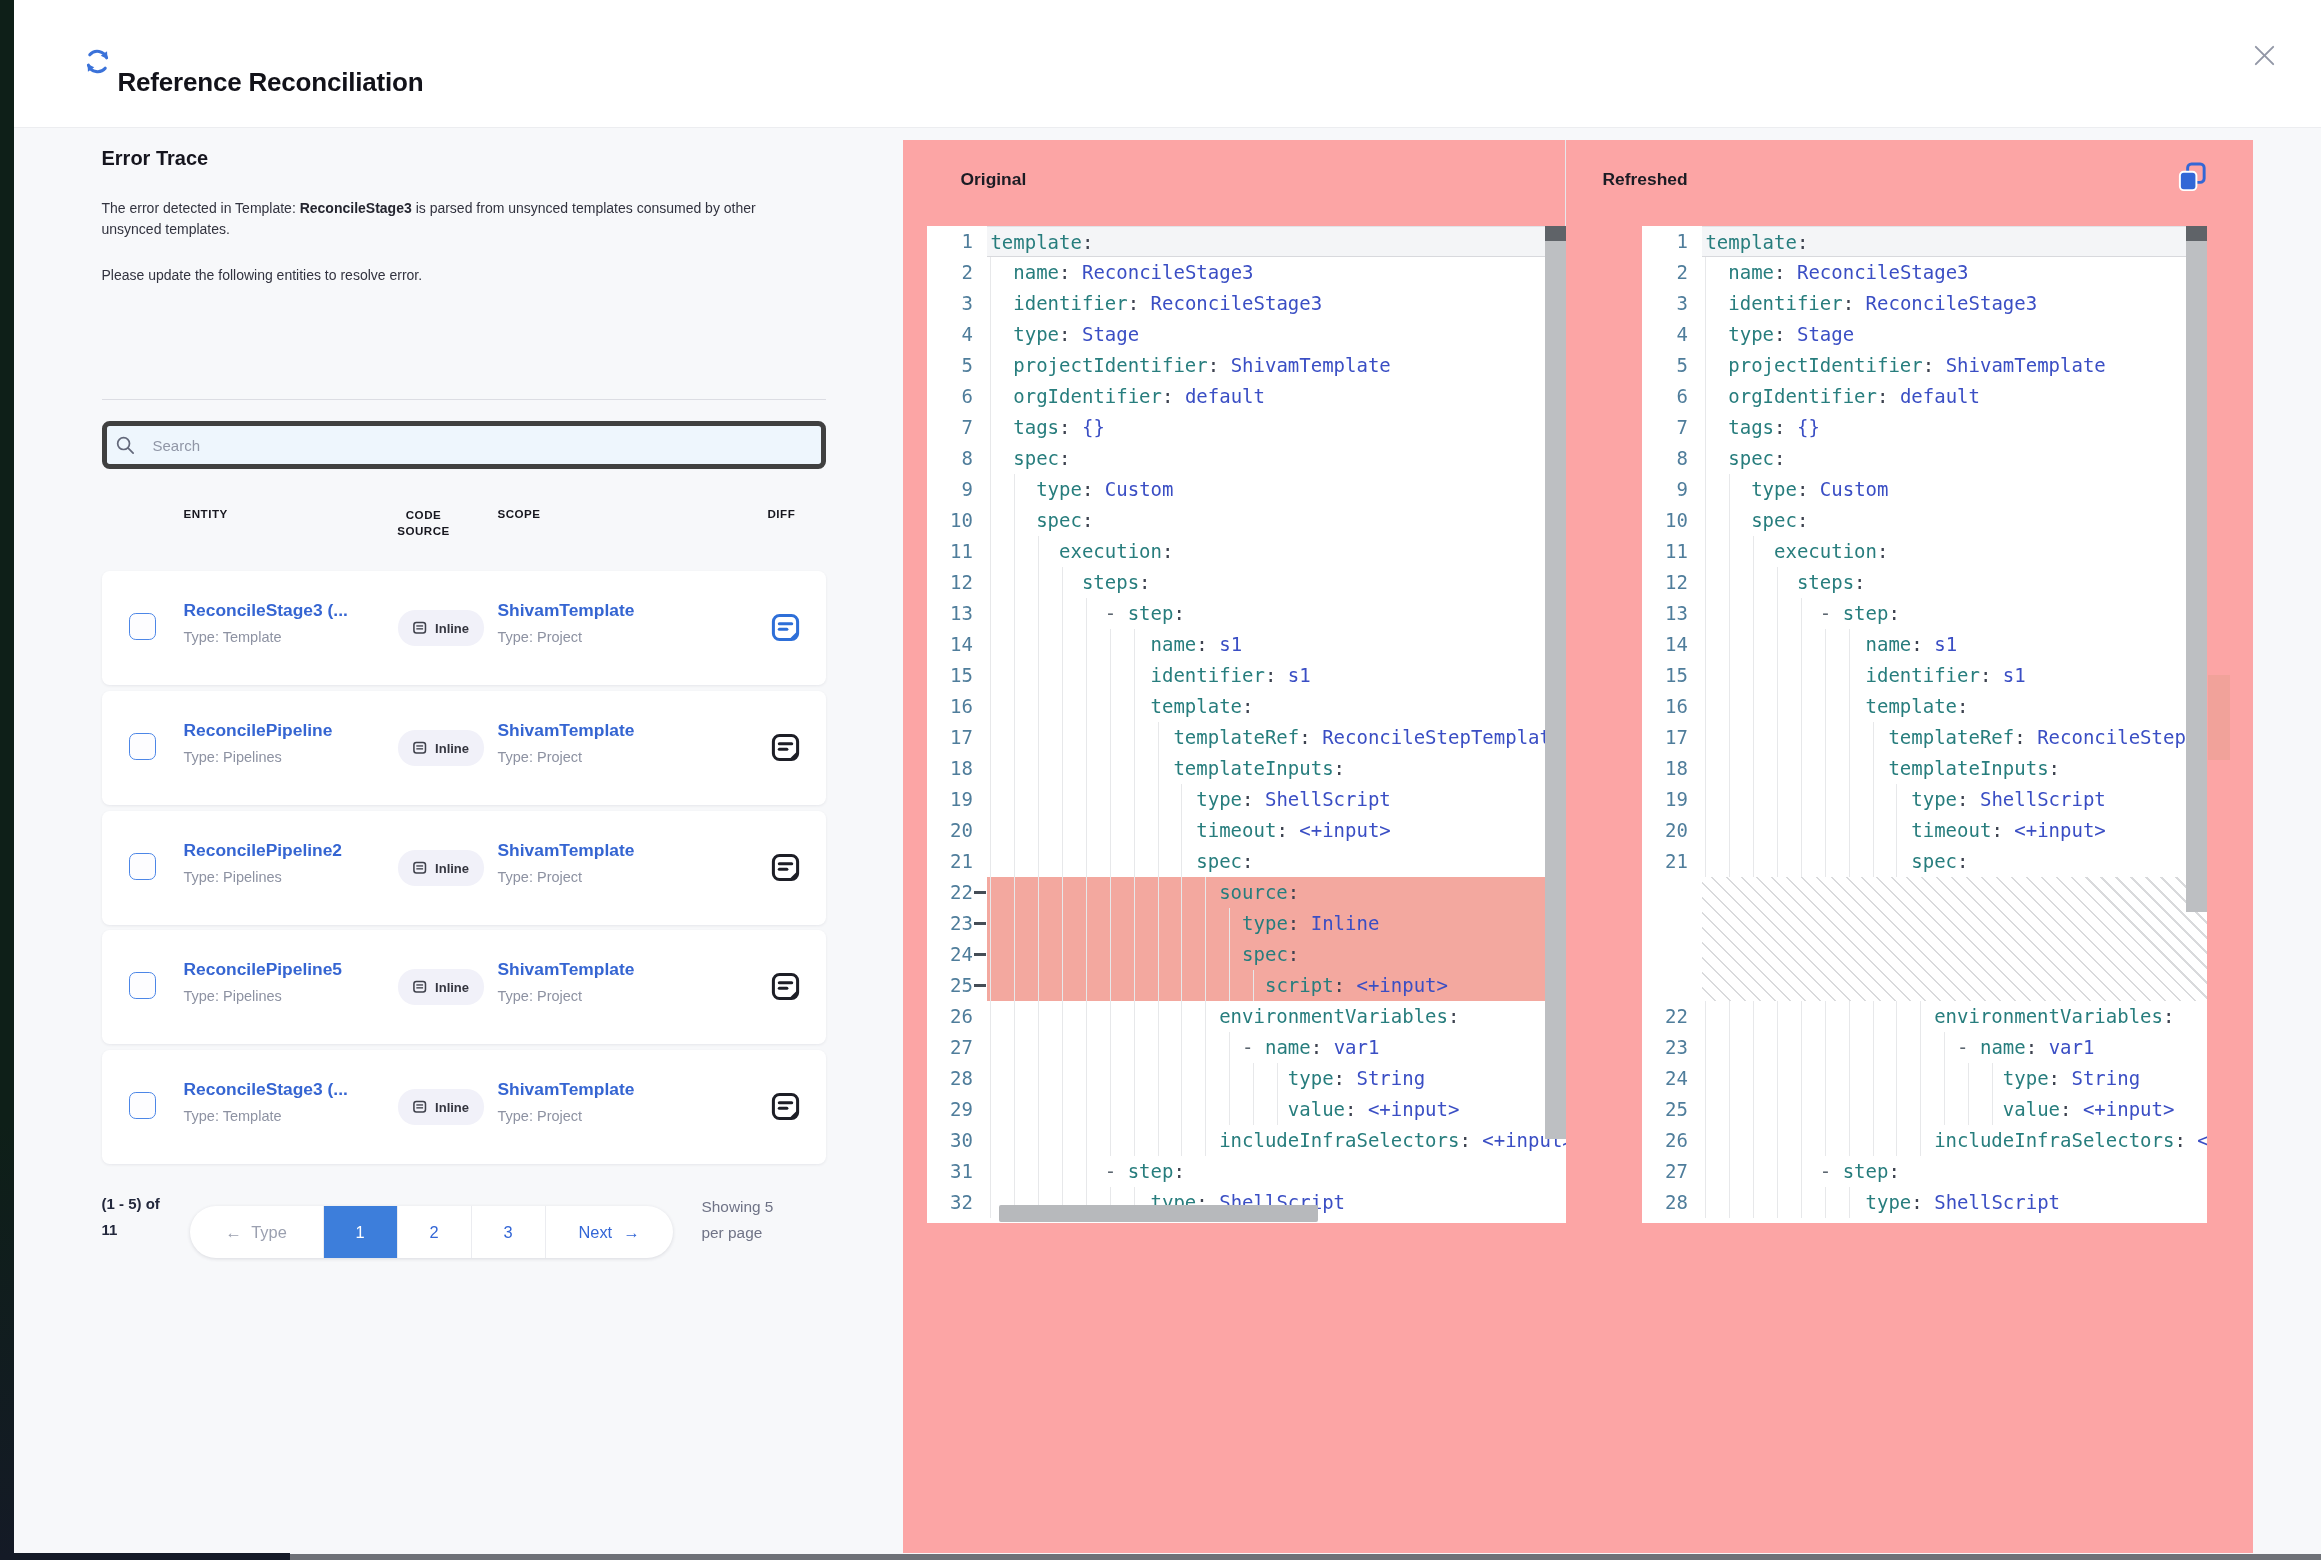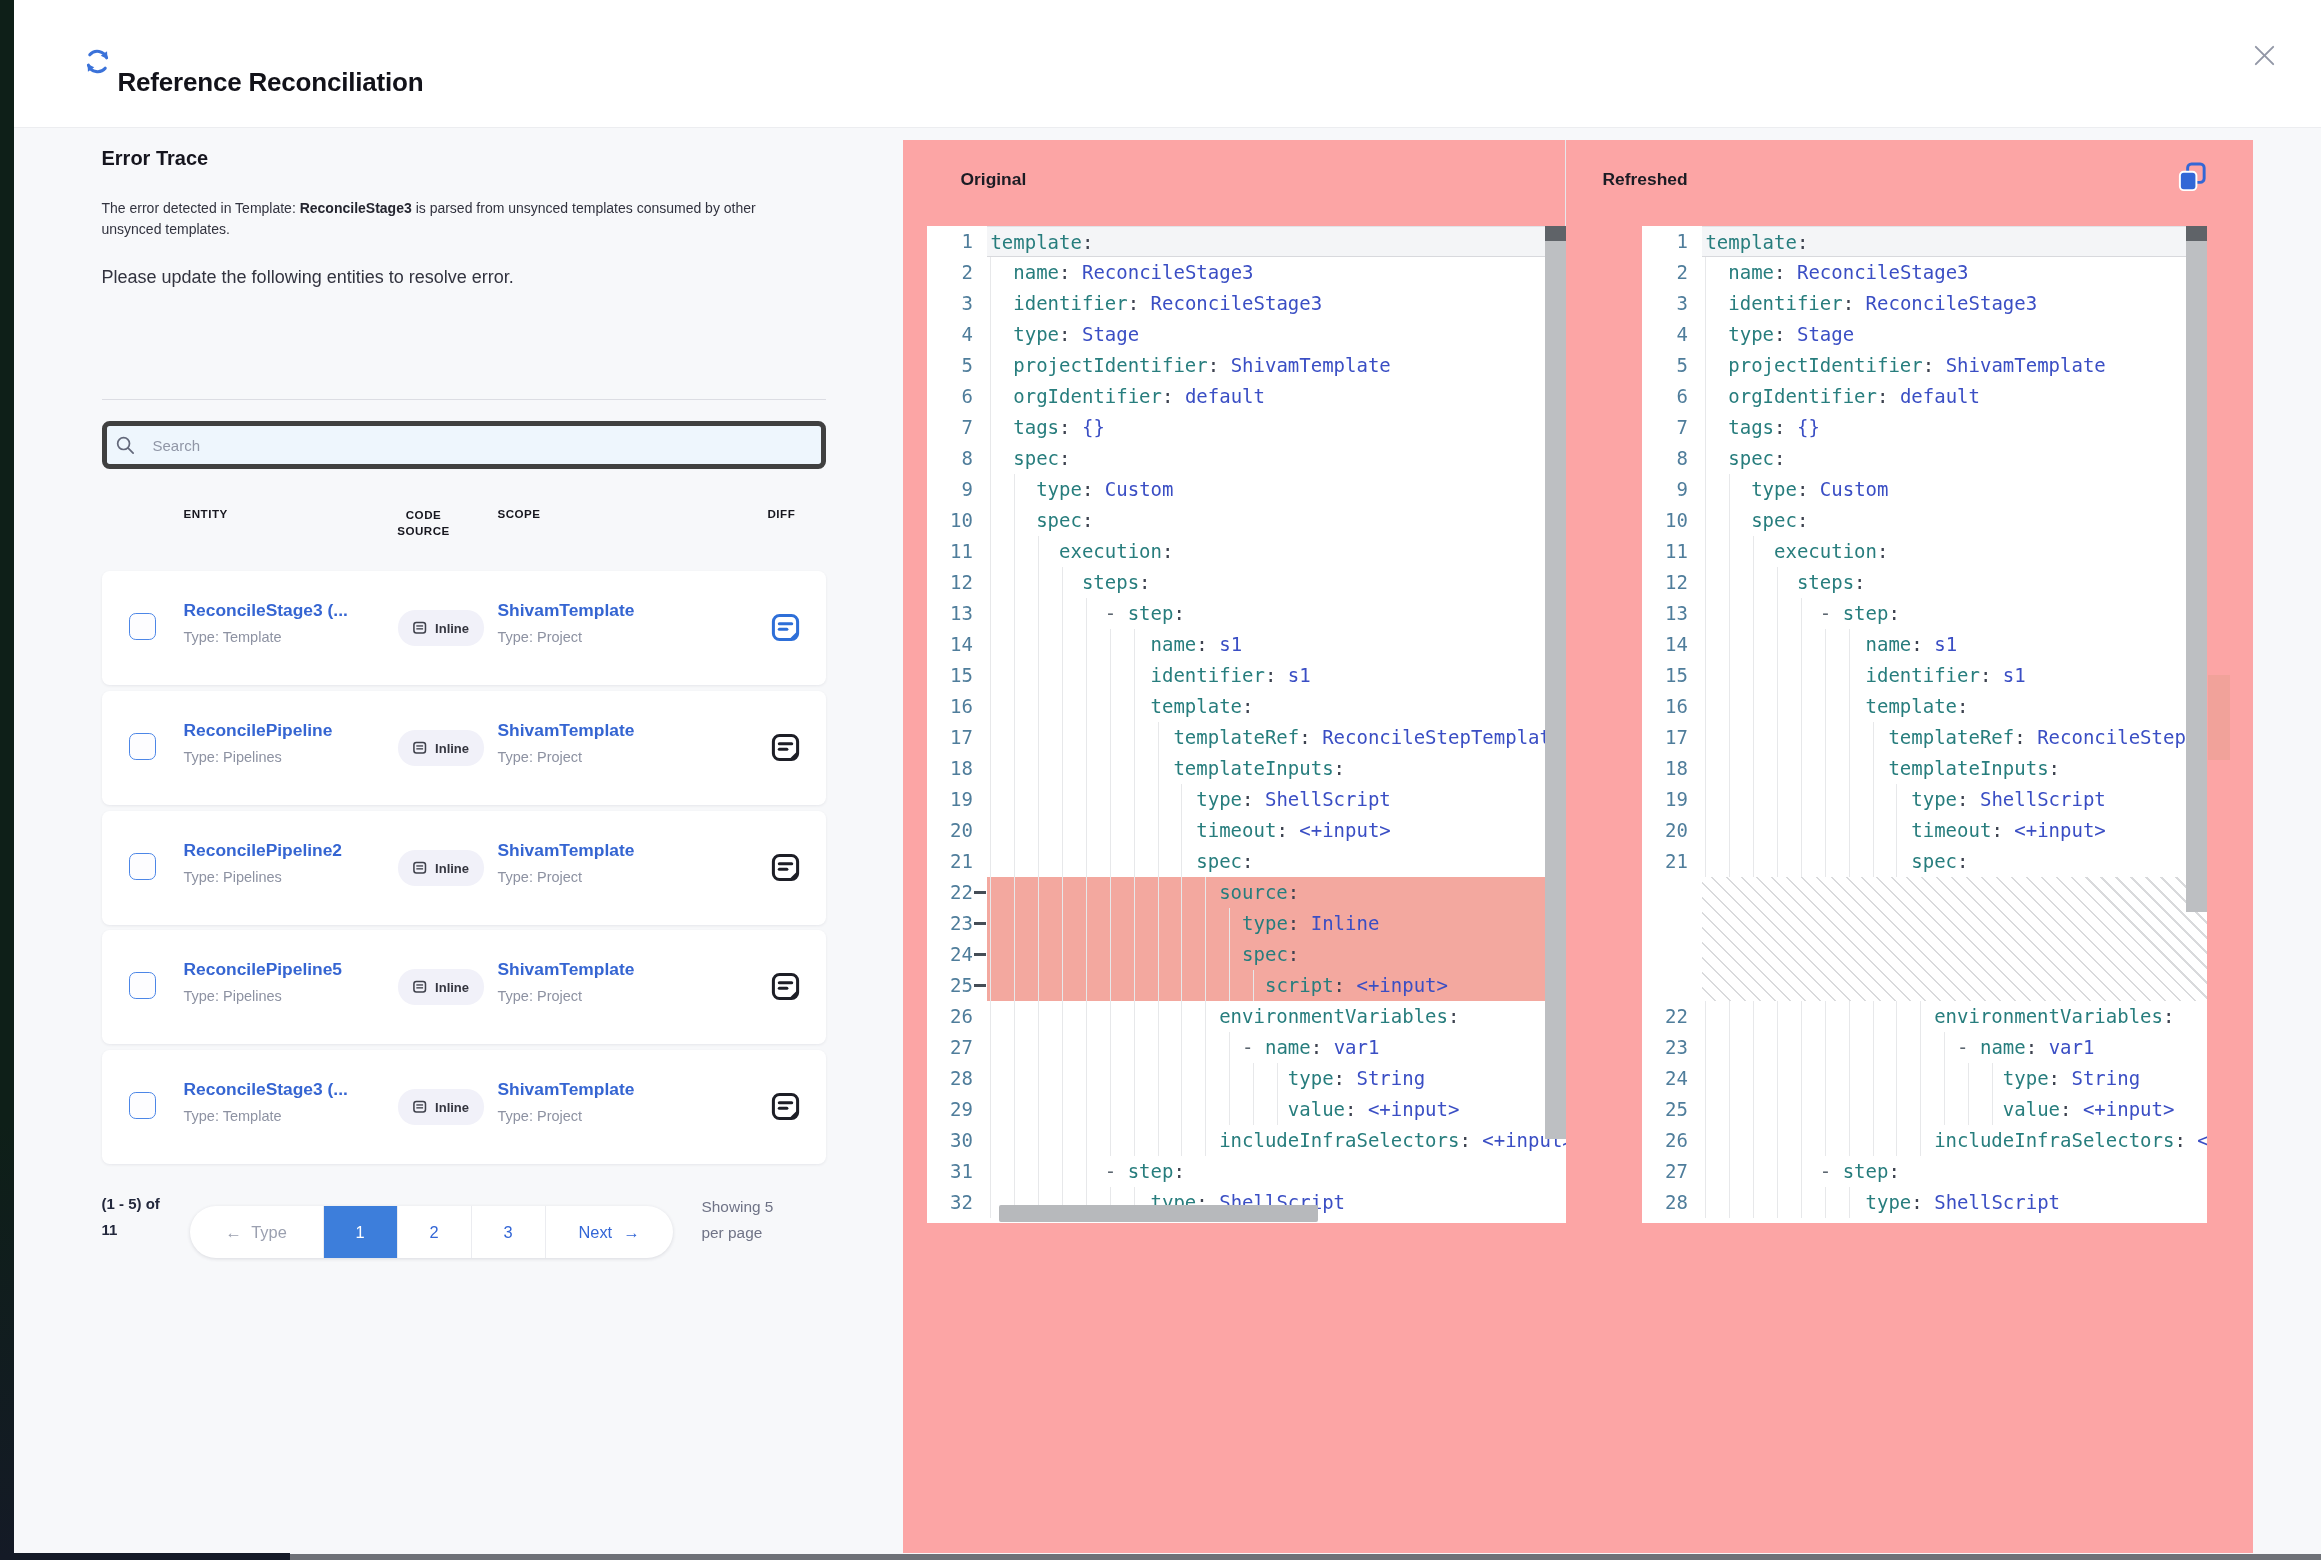--- a/index.html
+++ b/index.html
@@ -20,21 +20,21 @@
   .refresh-ic{position:absolute;left:70px;top:48px;width:27px;height:27px;}
   .close-btn{position:absolute;left:2237px;top:42px;width:27px;height:27px;cursor:pointer;}
 
   .dlg-body{position:absolute;left:0;top:128px;right:0;bottom:0;background:#f7f8fa;}
 
   
   .left-col{position:absolute;left:0;top:0;width:889px;height:100%;}
   .et-heading{position:absolute;left:88px;top:19.3px;font-size:20px;font-weight:800;color:#15151e;}
   .et-p1{position:absolute;left:88px;top:70px;width:681px;font-size:14px;line-height:21px;color:#32333f;}
   .et-p1 b{font-weight:700;color:#24252f;}
-  .et-p2{position:absolute;left:88px;top:139px;width:681px;font-size:18px;color:#32333f;}
+  .et-p2{position:absolute;left:88px;top:139px;width:681px;font-size:14px;color:#32333f;}
   .update-btn{position:absolute;left:88px;top:181px;width:386px;height:52px;background:#a6d8a8;color:#fff;
     border:none;border-radius:7.7px;font-size:16.4px;font-weight:700;font-family:inherit;letter-spacing:0.2px;}
   .divider{position:absolute;left:88px;top:271px;width:724px;height:1px;background:#dcdde3;}
   .search-wrap{position:absolute;left:88px;top:293px;width:724px;height:48px;}
   .search-wrap input{width:100%;height:100%;box-sizing:border-box;border:5px solid #404040;border-radius:7.7px;
     background:#eef6fd;padding:0 15.4px 0 46px;font-size:15px;color:#3a3c49;font-family:inherit;outline:none;}
   .search-wrap input::placeholder{color:#9096a6;}
   .search-ic{position:absolute;left:13.5px;top:13.5px;width:21px;height:21px;}
 
   .thead{position:absolute;top:379px;font-size:11.6px;font-weight:700;color:#17171f;letter-spacing:0.5px;}

